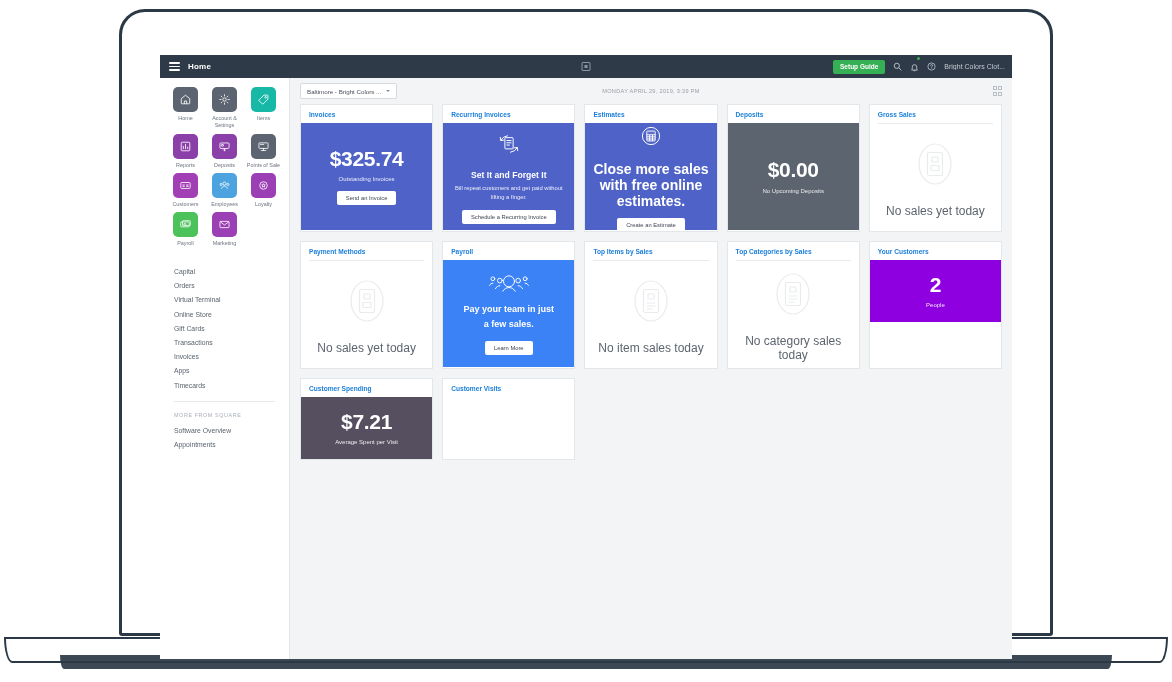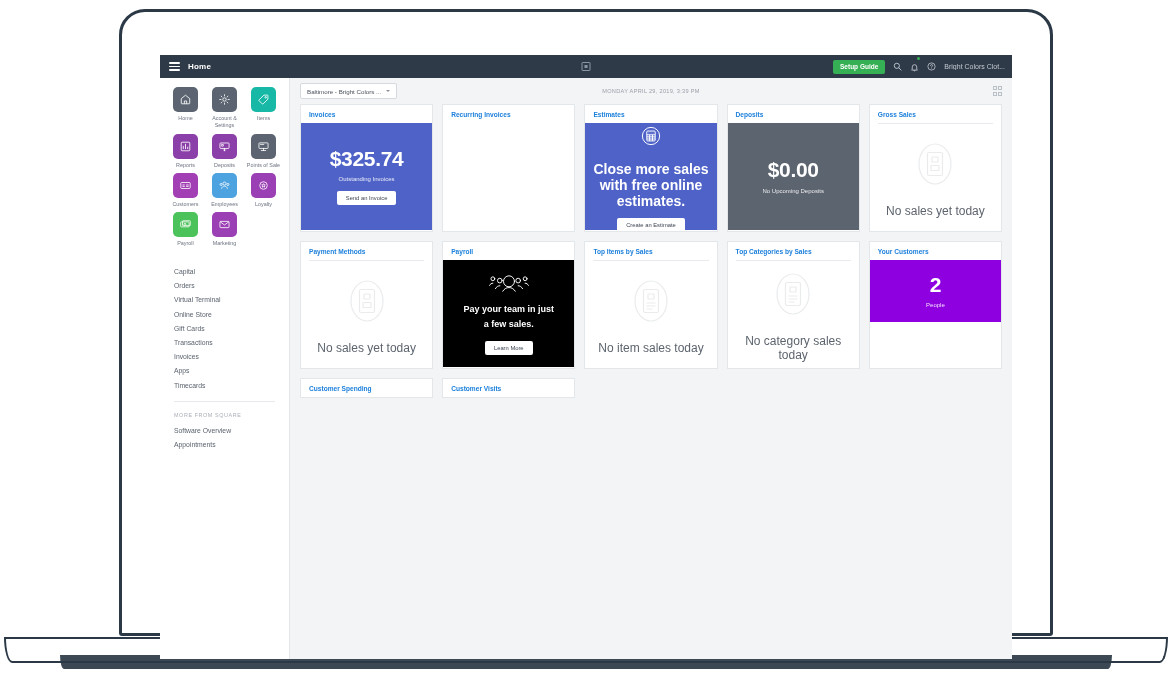--- a/index.html
+++ b/index.html
@@ -153,21 +153,21 @@
     background: #fff; border-radius: 2px; font-size: 5.8px; color: #3d4450;
     padding: 4px 9px; margin-top: 9px; cursor: pointer; display: inline-block;
     font-weight: 500;
   }
   .estimate-tag { font-size: 14px; font-weight: bold; color: #fff; margin-top: 6px; }
   .empty-text { font-size: 12px; color: #5d646e; margin-top: 9px; }
   .empty-icon { opacity: .55; }
 
   .bg-blue   { background: #4e62c8; }
   .bg-gray   { background: #5c6470; }
-  .bg-green  { background: #000000; }
+  .bg-green  { background: #3b82f6; }
   .bg-purple { background: #8f00e0; }
   .bg-slate  { background: #564f60; }
   .bg-pink   { background: #e0245e; }
 </style>
 </head>
 <body>
 
 <div id="laptop-frame">
   <div class="laptop-screen-shell"></div>
   <div class="laptop-base"></div>
@@ -379,20 +379,34 @@
           <div class="card-head">Invoices</div>
           <div class="card-body bg-blue">
             <div class="big-amount">$325.74</div>
             <div class="sub-caption">Outstanding Invoices</div>
             <div class="pill-btn">Send an Invoice</div>
           </div>
         </div>
 
         <div class="card">
           <div class="card-head">Recurring Invoices</div>
+          <div class="card-body bg-blue">
+            <span>
+              <svg width="30" height="30" viewBox="0 0 40 40" fill="none" stroke="#fff" stroke-width="1.3">
+                <path d="M9 15a12 12 0 0 1 9-6" stroke-linecap="round"></path>
+                <path d="M31 25a12 12 0 0 1-9 6" stroke-linecap="round"></path>
+                <path d="m8.4 11.2.6 4.2 4.2-.6M31.6 28.8 31 24.6l-4.2.6" stroke-linecap="round" stroke-linejoin="round"></path>
+                <rect x="14.5" y="11.5" width="11" height="15" rx="1"></rect>
+                <path d="M17.2 15.4h5.6M17.2 18.4h5.6M17.2 21.4h3.4" stroke-linecap="round"></path>
+              </svg>
+            </span>
+            <div class="promo-title">Set It and Forget It</div>
+            <div class="promo-sub">Bill repeat customers and get paid without lifting a finger.</div>
+            <div class="pill-btn">Schedule a Recurring Invoice</div>
+          </div>
         </div>
 
         <div class="card">
           <div class="card-head">Estimates</div>
           <div class="card-body bg-blue">
             <span>
               <svg width="30" height="30" viewBox="0 0 40 40" fill="none" stroke="#fff" stroke-width="1.3">
                 <circle cx="20" cy="20" r="11.5"></circle>
                 <rect x="14.4" y="13.4" width="11.2" height="13.2" rx="1"></rect>
                 <path d="M14.4 18.4h11.2M18.2 18.4v8.2M22 18.4v8.2"></path>
@@ -501,20 +515,24 @@
         <div class="card">
           <div class="card-head">Your Customers</div>
           <div class="card-body short bg-purple">
             <div class="big-amount">2</div>
             <div class="sub-caption">People</div>
           </div>
         </div>
 
         <div class="card">
           <div class="card-head">Customer Spending</div>
+          <div class="card-body short bg-slate">
+            <div class="big-amount">$7.21</div>
+            <div class="sub-caption">Average Spent per Visit</div>
+          </div>
         </div>
 
         <div class="card">
           <div class="card-head">Customer Visits</div>
         </div>
 
       </div>
     </div>
   </div>
 </div>

